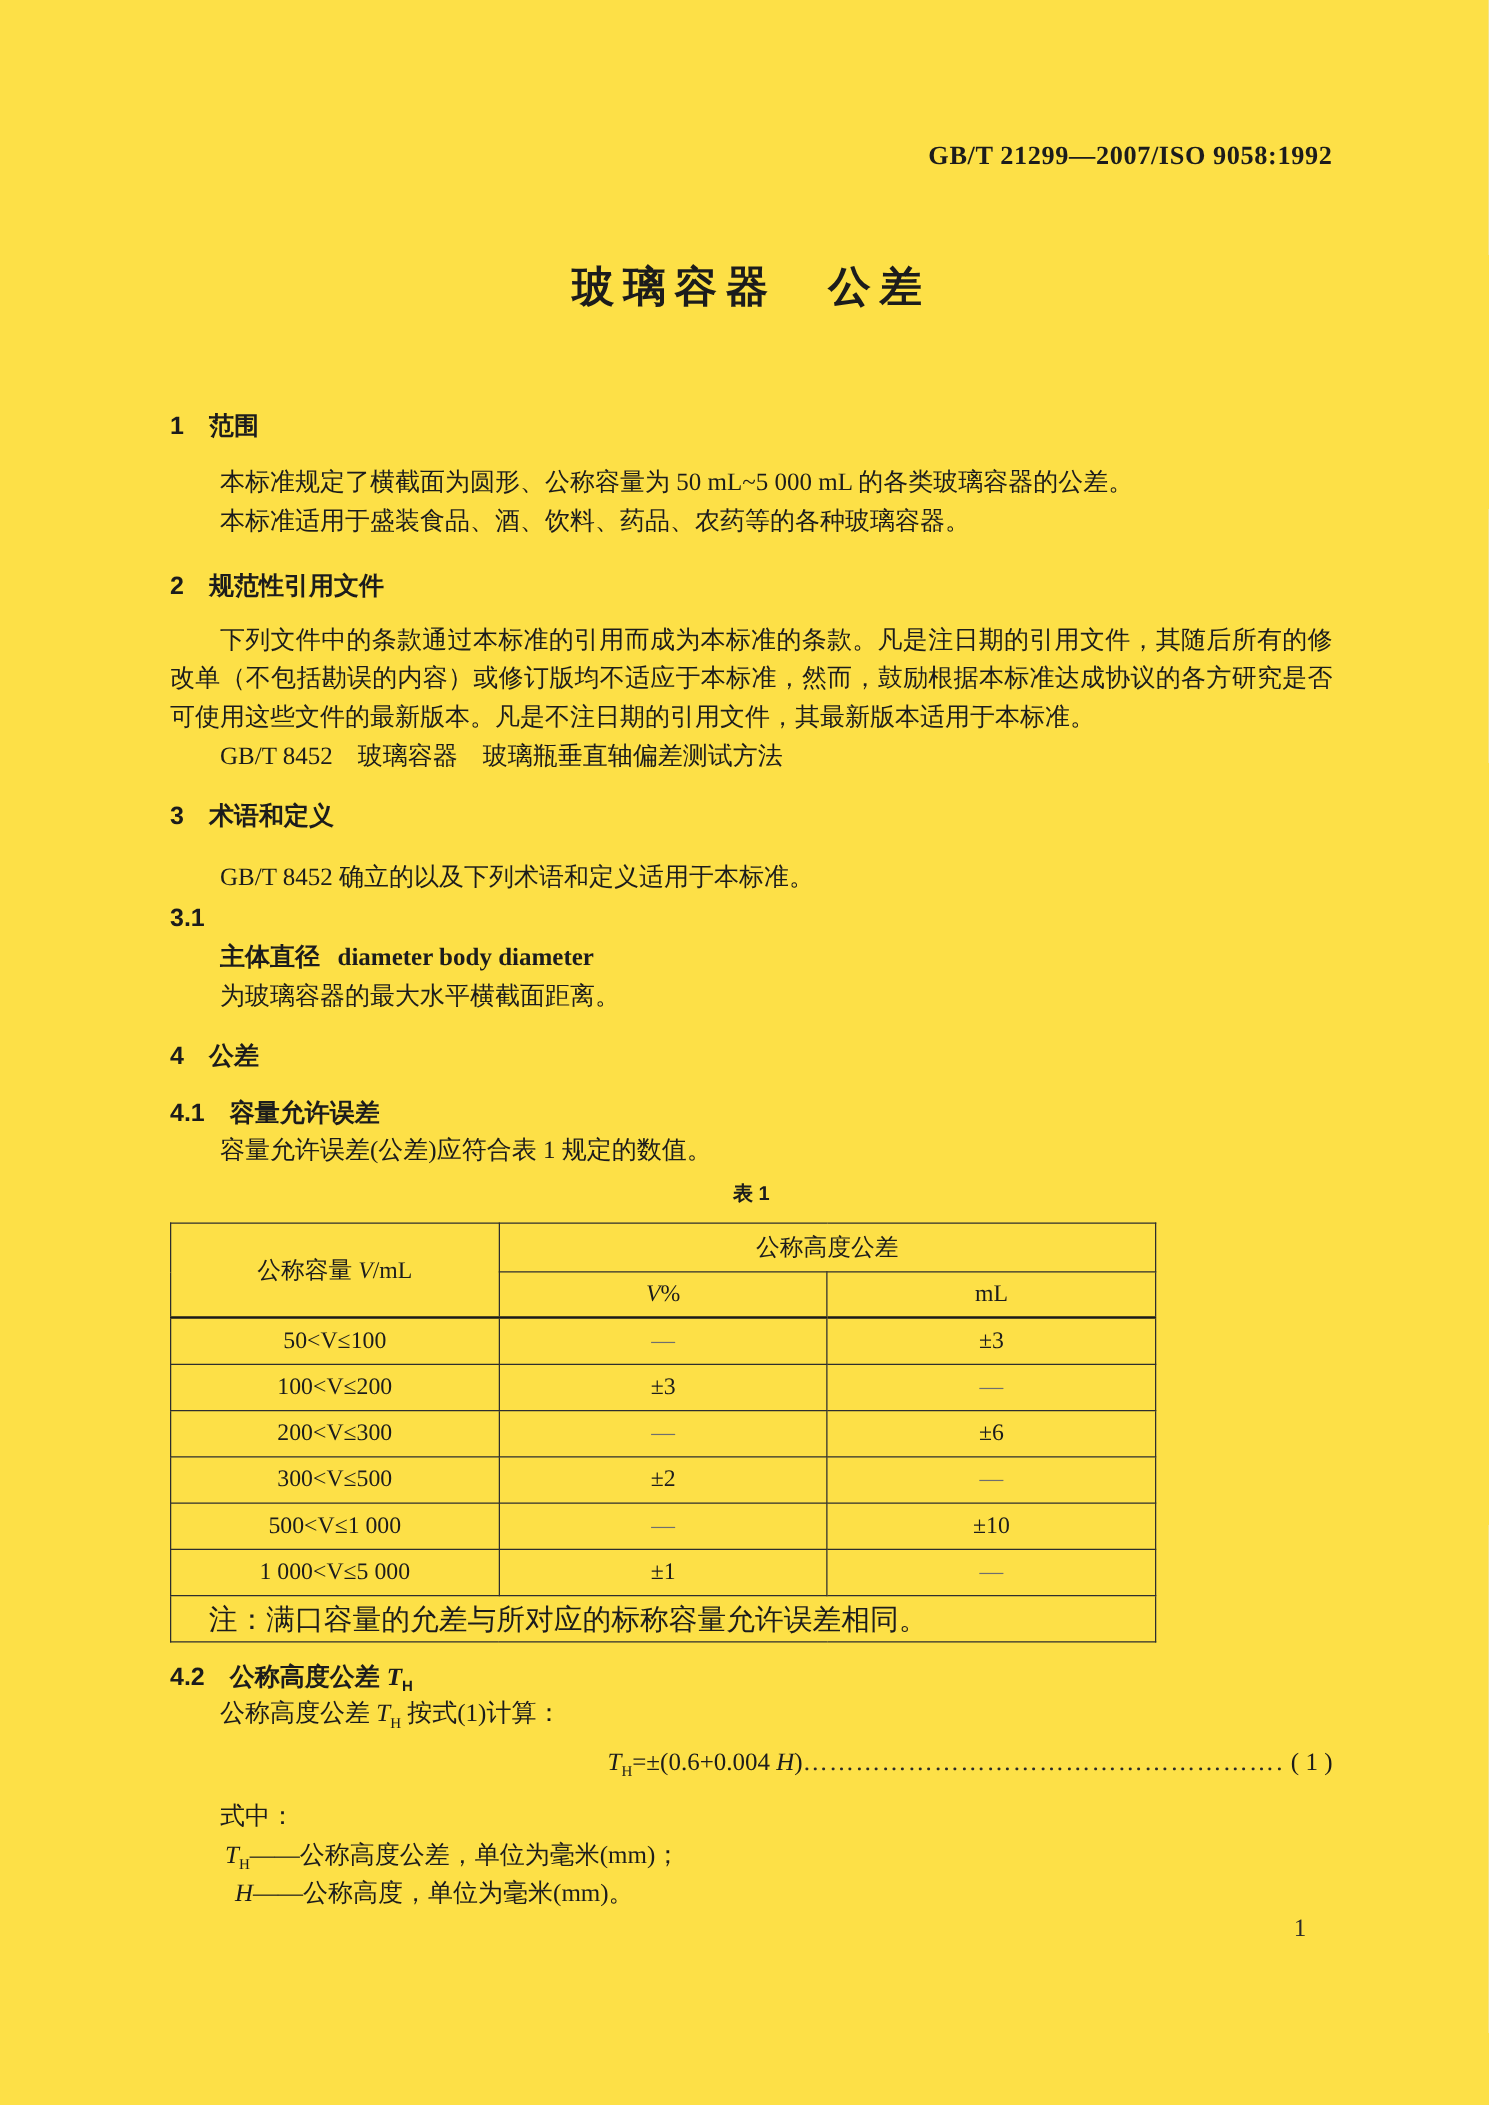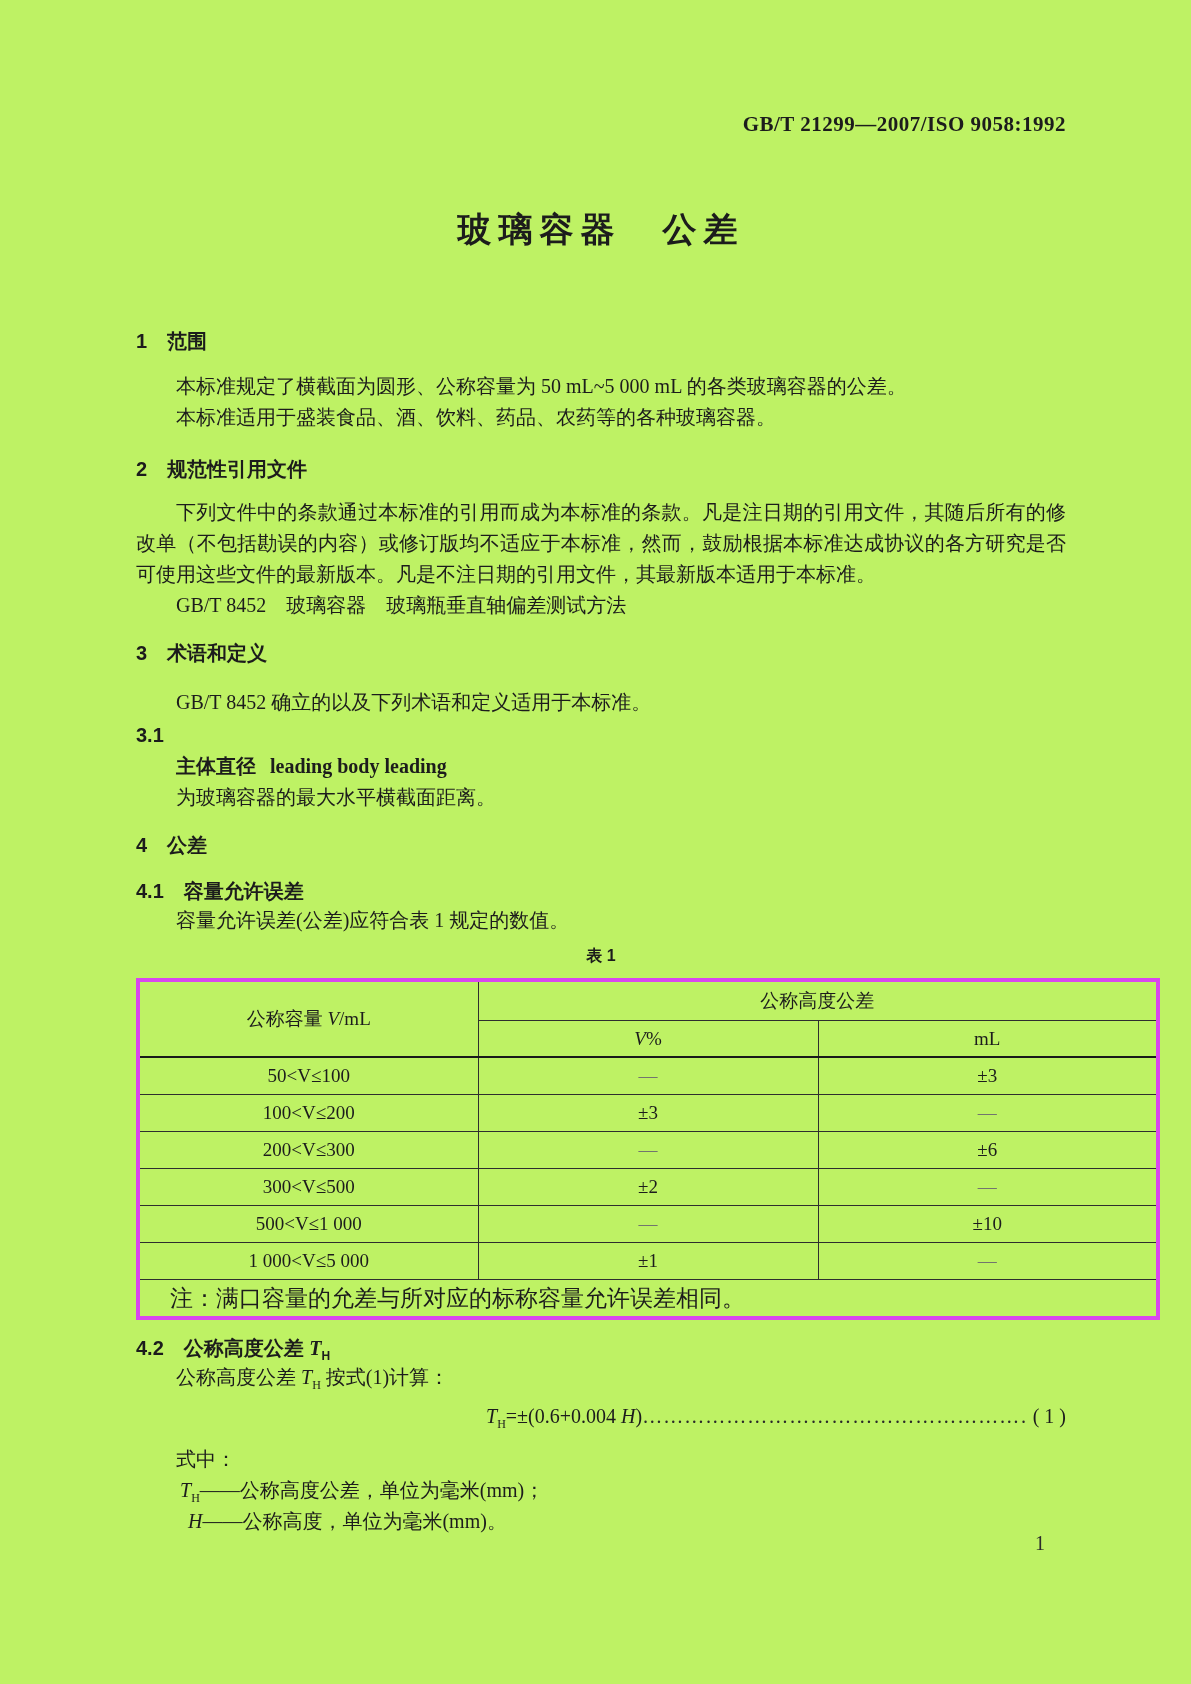--- a/index.html
+++ b/index.html
@@ -1,20 +1,20 @@
 <!DOCTYPE html>
 <html><head>
 <meta charset="utf-8">
 <style>
   html,body{margin:0;padding:0;background:#e8e8e8;}
   .page{
     position:relative;
     width:1191px;height:1684px;
     margin:0 auto;
-    background:#bef264;
+    background:#fde047;
     color:#1c1c1c;
     font-family:"Liberation Serif","DejaVu Serif",serif;
     overflow:hidden;
   }
   .content{position:absolute;left:136px;top:0;width:930px;}
 
   .doc-code{
     margin-top:112px;
     text-align:right;
     font-weight:bold;
@@ -59,24 +59,24 @@
   sub{font-size:12px;line-height:0;}
 
   .tbl-caption{
     margin-top:6px;
     text-align:center;
     font-family:"Liberation Sans","DejaVu Sans",sans-serif;
     font-weight:bold;font-size:16px;line-height:28px;
   }
   table.t1{
     margin-top:8px;
-    width:1024px;
+    width:789px;
     border-collapse:collapse;
     table-layout:fixed;
-    border:4px solid #d946ef;
+    border:1px solid #d946ef;
     font-size:19px;
   }
   table.t1 col{width:33.33%;}
   table.t1 th,table.t1 td{
     border:1px solid #2e2e2e;
     text-align:center;
     font-weight:normal;
     padding:0 4px;
   }
   table.t1 .row-group th{height:38px;}
@@ -127,21 +127,21 @@
     <p class="indent p-first">本标准规定了横截面为圆形、公称容量为 50 mL~5 000 mL 的各类玻璃容器的公差。</p>
     <p class="indent">本标准适用于盛装食品、酒、饮料、药品、农药等的各种玻璃容器。</p>
 
     <h2 class="h-sec h2-refs">2　规范性引用文件</h2>
     <p class="indent p-refs">下列文件中的条款通过本标准的引用而成为本标准的条款。凡是注日期的引用文件，其随后所有的修改单（不包括勘误的内容）或修订版均不适应于本标准，然而，鼓励根据本标准达成协议的各方研究是否可使用这些文件的最新版本。凡是不注日期的引用文件，其最新版本适用于本标准。</p>
     <p class="indent">GB/T 8452　玻璃容器　玻璃瓶垂直轴偏差测试方法</p>
 
     <h2 class="h-sec h3-terms">3　术语和定义</h2>
     <p class="indent p-terms">GB/T 8452 确立的以及下列术语和定义适用于本标准。</p>
     <div class="sub-num">3.1</div>
-    <p class="indent term-line"><span class="term-zh">主体直径</span><span class="term-en">leading body leading</span></p>
+    <p class="indent term-line"><span class="term-zh">主体直径</span><span class="term-en">diameter body diameter</span></p>
     <p class="indent">为玻璃容器的最大水平横截面距离。</p>
 
     <h2 class="h-sec h4-tol">4　公差</h2>
 
     <h3 class="h-sec h41">4.1　容量允许误差</h3>
     <p class="indent">容量允许误差(公差)应符合表 1 规定的数值。</p>
 
     <div class="tbl-caption">表 1</div>
 
     <table class="t1">

